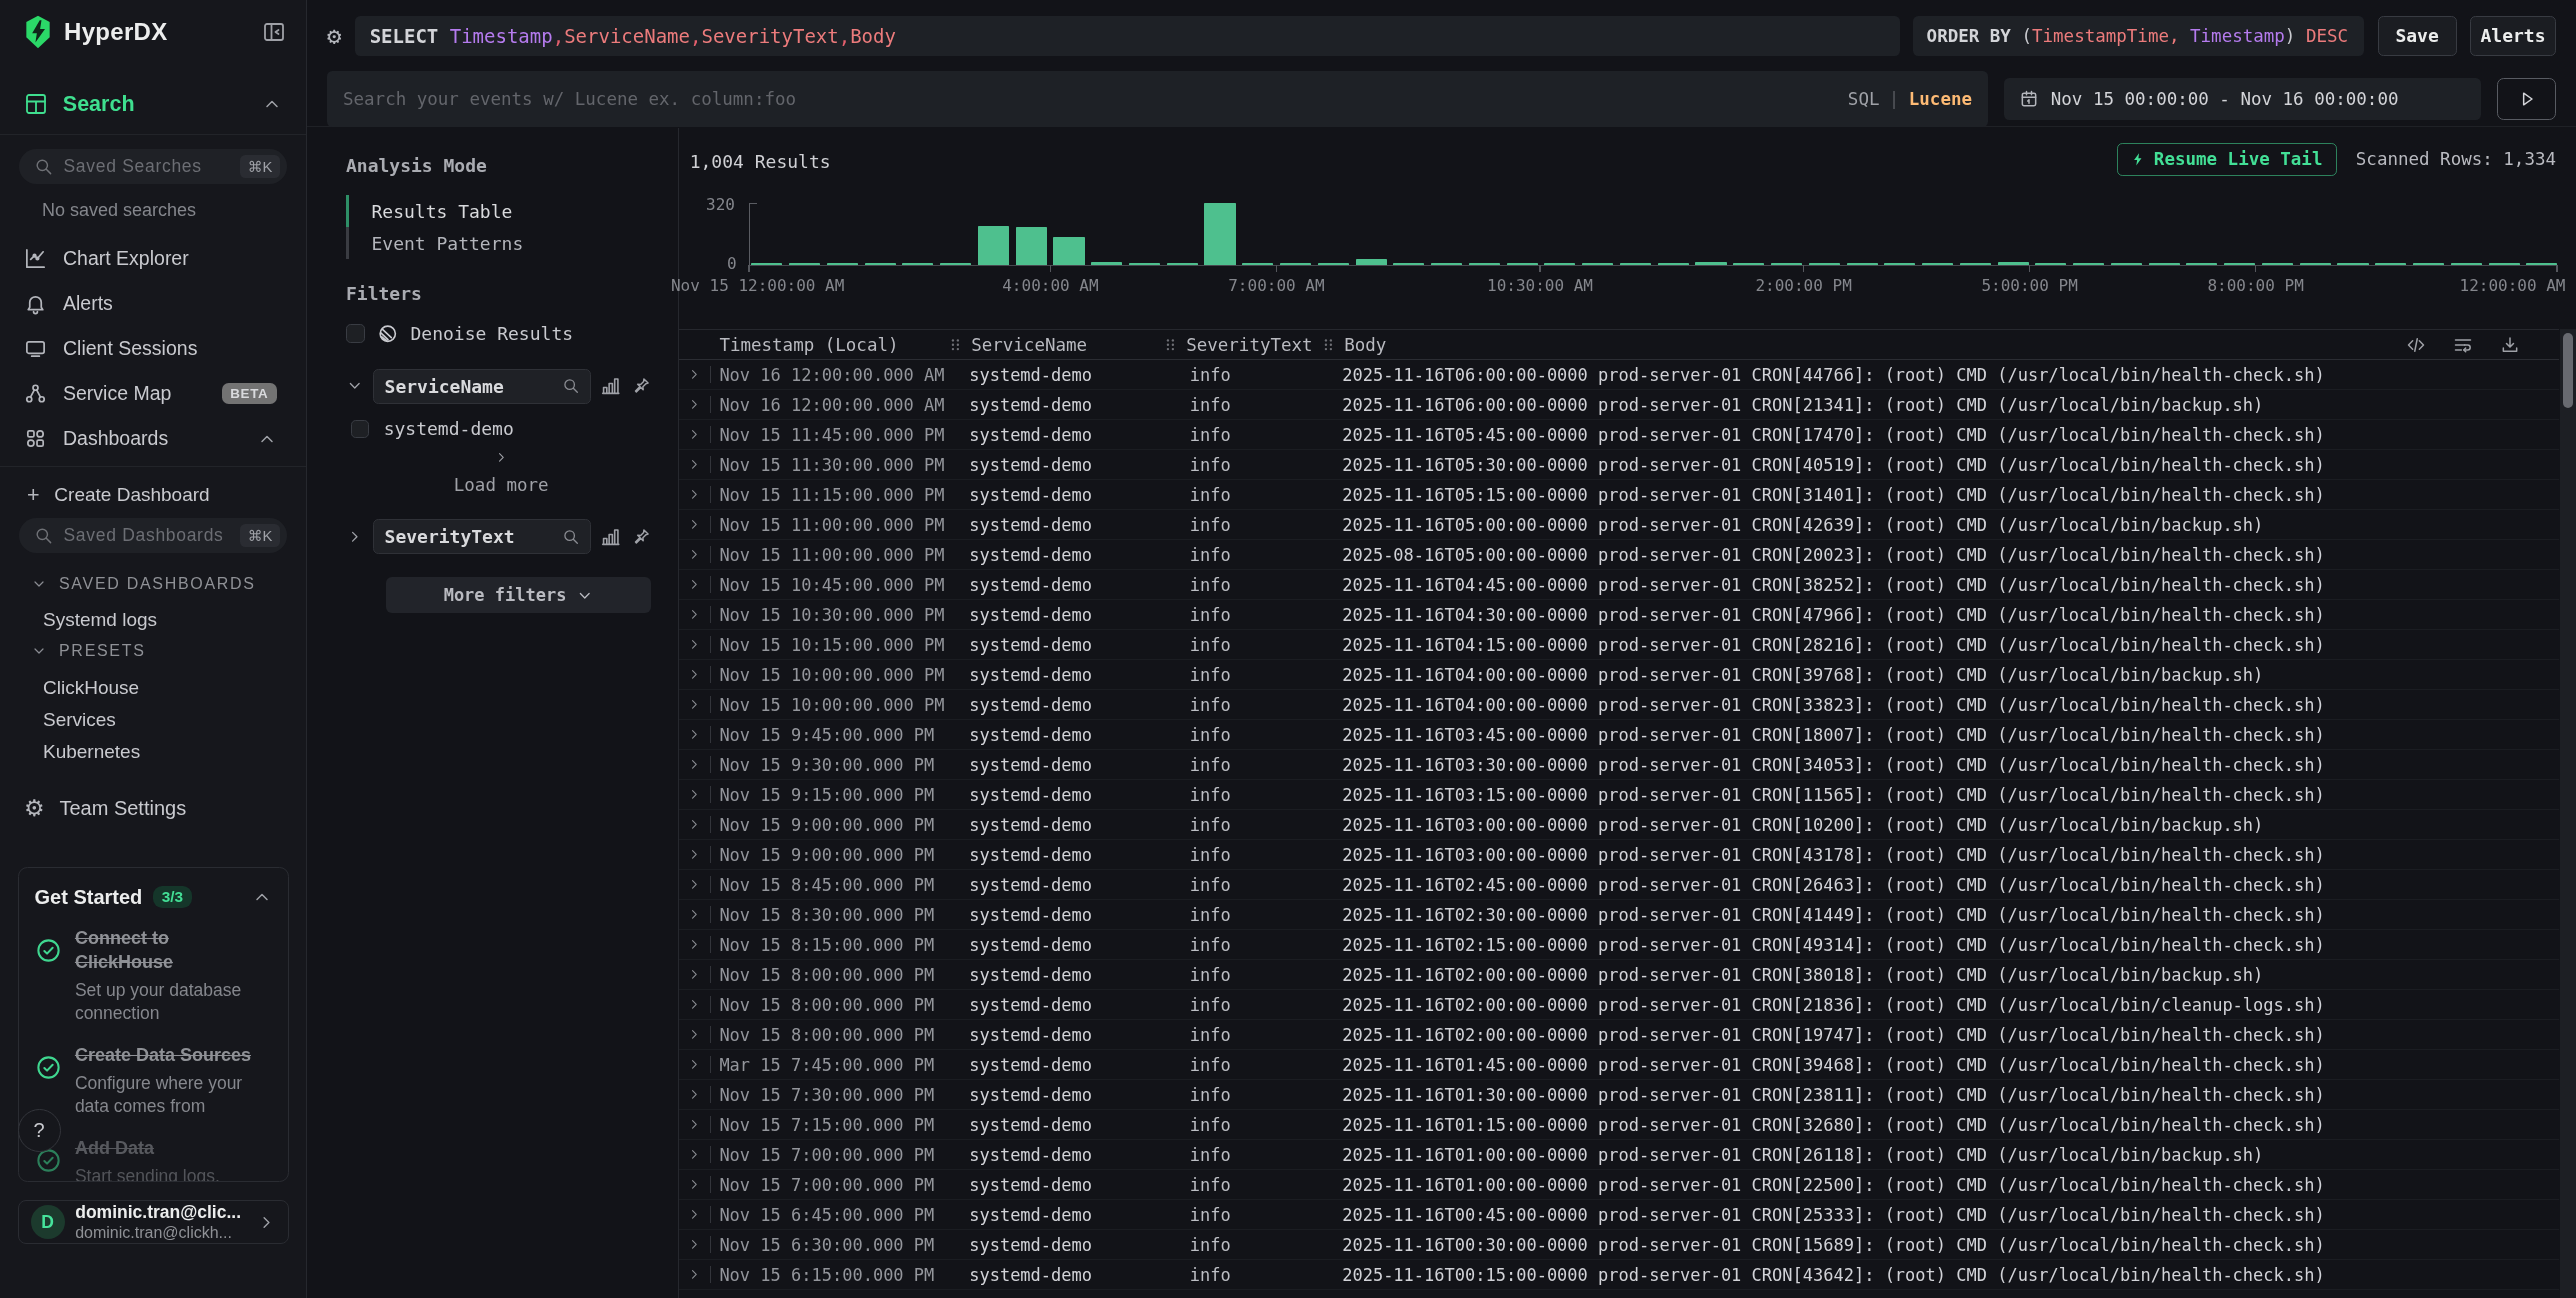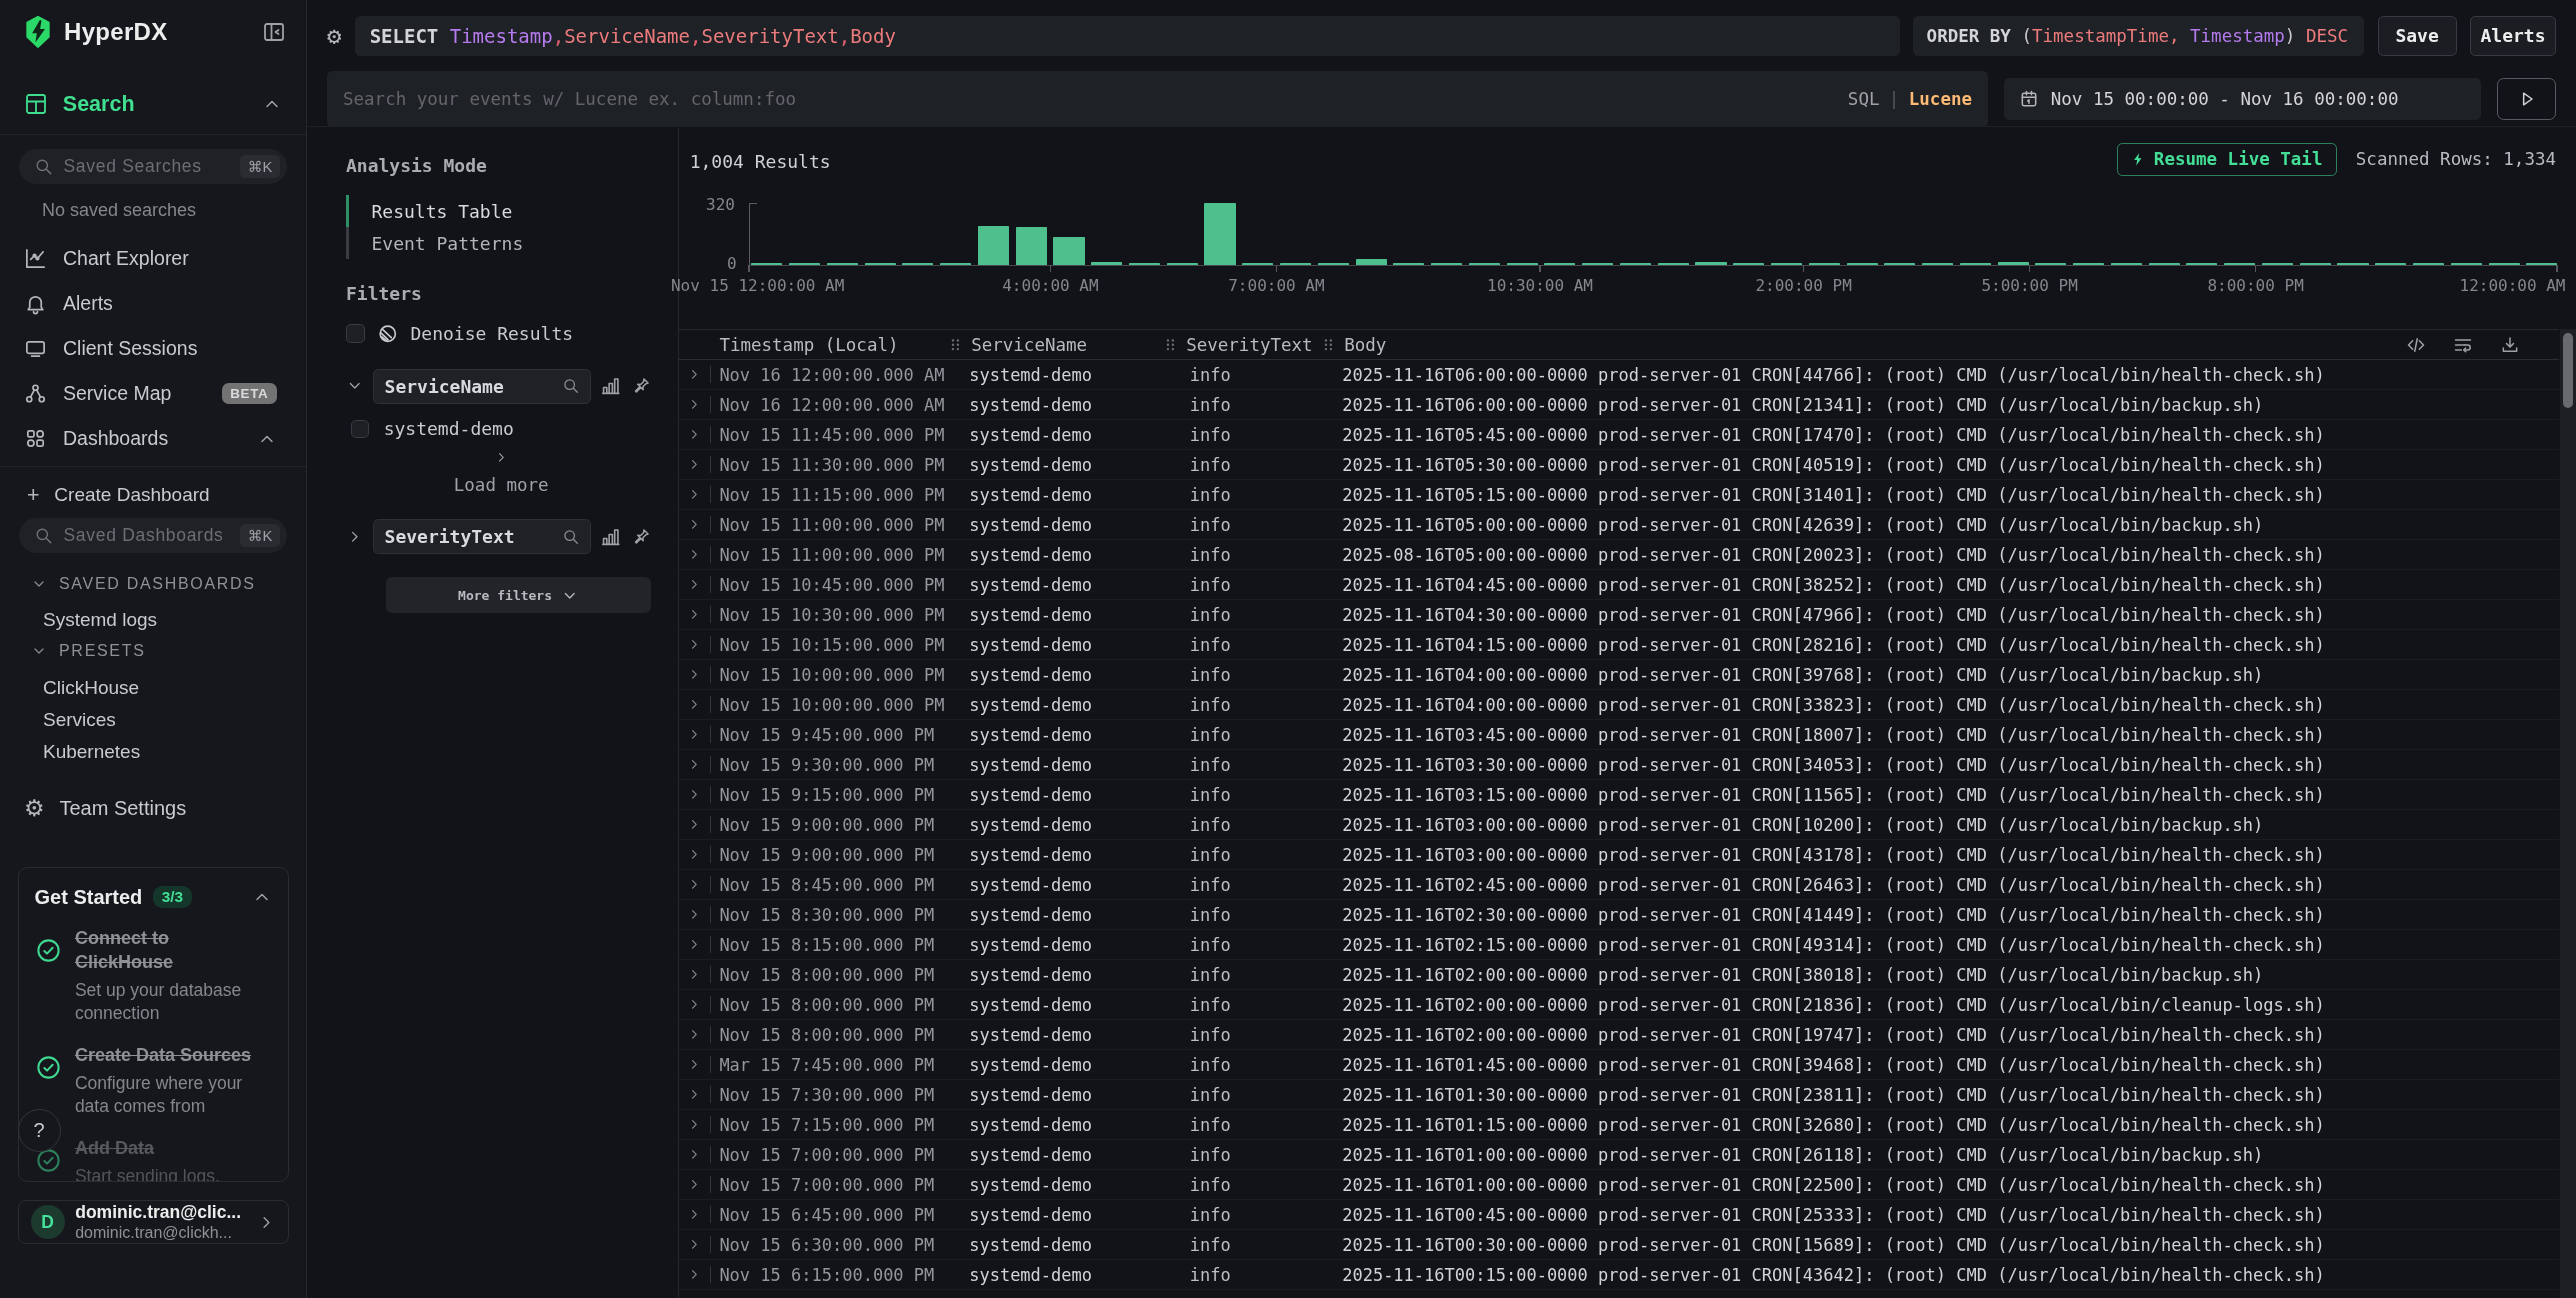--- a/index.html
+++ b/index.html
@@ -96,21 +96,21 @@
   .cb { width:19px; height:19px; border-radius:4.7px; background:#1e2024; border:0.7px solid #393c43; flex:0 0 auto; }
   .denoise { margin-top:19px; display:flex; align-items:center; gap:12px; font-size:18px; color:#c9cacf; }
   .fgroup { margin-top:24px; display:flex; align-items:center; gap:9.4px; }
   .fg-chev { color:#9fa1a7; flex:0 0 auto; }
   .fg-input { flex:1; height:35px; background:#1f2126; border:0.7px solid #2f3137; border-radius:5.4px; display:flex; align-items:center; padding:0 10.7px; }
   .fg-name { font-size:18px; font-weight:bold; color:#d9dadd; }
   .fg-search { margin-left:auto; color:#8a8c92; }
   .fg-ico { color:#9fa1a7; flex:0 0 auto; }
   .fval { margin-top:14.8px; margin-left:5.4px; display:flex; align-items:center; gap:14.8px; font-size:18px; color:#c9cacf; }
   .loadmore { margin-top:10.7px; margin-left:5.4px; display:flex; align-items:center; gap:10.7px; font-size:17.5px; color:#9fa1a7;flex-direction:column; }
-  .more-filters { margin-top:23px; height:36px; background:#22242a; border-radius:6px; display:flex; align-items:center; justify-content:center; gap:9.4px; font-size:13px; font-weight:bold; color:#b9bac0;margin-left:40px; }
+  .more-filters { margin-top:23px; height:36px; background:#22242a; border-radius:6px; display:flex; align-items:center; justify-content:center; gap:9.4px; font-size:17px; font-weight:bold; color:#b9bac0;margin-left:40px; }
 
   
   .results { position:absolute; left:679px; top:128px; right:0; bottom:0; font-family:"DejaVu Sans Mono", monospace; }
   .res-count { position:absolute; left:10.7px; top:23px; font-size:18px; color:#cfd0d4; }
   .res-right { position:absolute; right:20px; top:15px; display:flex; align-items:center; }
   .livetail { display:flex; align-items:center; gap:8px; border:1.3px solid rgba(67,223,150,.55); border-radius:5.4px; padding:5.4px 13.4px; color:#43df96; font-size:17.5px; font-weight:bold; }
   .scanned { margin-left:19px; font-size:17.5px; color:#b9bac0; }
 
   .chart { position:absolute; left:70px; right:19px; top:75px; height:62px; border-left:1.3px solid #5a5c62; }
   .chart::before { content:""; position:absolute; left:0; top:0; width:6.7px; height:1.3px; background:#5a5c62; }

